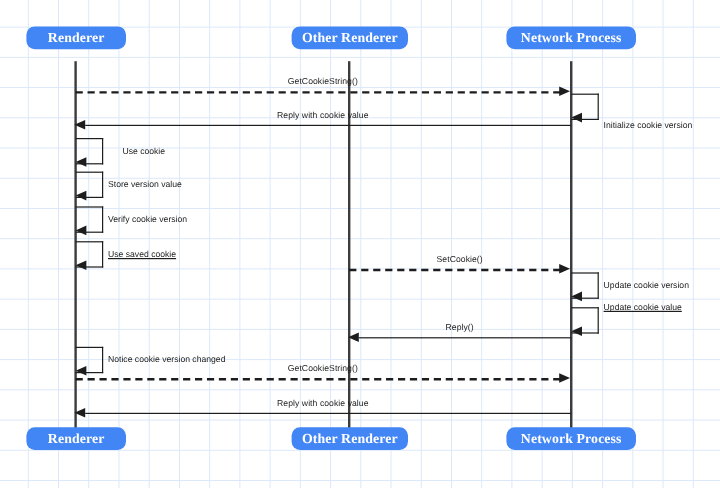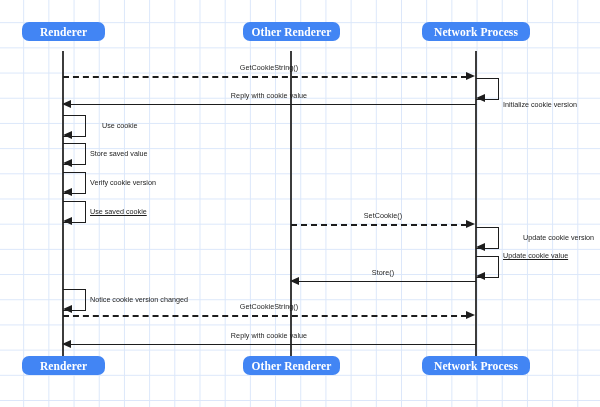--- a/index.html
+++ b/index.html
@@ -136,43 +136,43 @@
   <div class="selfloop" style="left:476px; top:78px; width:22px; height:20px;"></div>
   <div class="arrowhead left" style="left:476px; top:93.5px;"></div>
   <div class="selfloop-label" style="left:503px; top:100px;">Initialize cookie version</div>
 
   <div class="selfloop" style="left:63px; top:115px; width:22px; height:20px;"></div>
   <div class="arrowhead left" style="left:63px; top:130.5px;"></div>
   <div class="selfloop-label" style="left:90px; top:121px;margin-left:12px;">Use cookie</div>
 
   <div class="selfloop" style="left:63px; top:143px; width:22px; height:20px;"></div>
   <div class="arrowhead left" style="left:63px; top:158.5px;"></div>
-  <div class="selfloop-label" style="left:90px; top:149px;">Store saved value</div>
+  <div class="selfloop-label" style="left:90px; top:149px;">Store version value</div>
 
   <div class="selfloop" style="left:63px; top:172px; width:22px; height:20px;"></div>
   <div class="arrowhead left" style="left:63px; top:187.5px;"></div>
   <div class="selfloop-label" style="left:90px; top:178px;text-align:center;">Verify cookie version</div>
 
   <div class="selfloop" style="left:63px; top:201px; width:22px; height:20px;"></div>
   <div class="arrowhead left" style="left:63px; top:216.5px;"></div>
   <div class="selfloop-label" style="left:90px; top:207px;text-decoration:underline;">Use saved cookie</div>
 
   <div class="msg-label center" style="left:383px; top:211px;">SetCookie()</div>
   <div class="msg-line dashed" style="left:291px; top:224px; width:176px;"></div>
   <div class="arrowhead right" style="left:466px; top:219.5px;"></div>
 
   <div class="selfloop" style="left:476px; top:227px; width:22px; height:20px;"></div>
   <div class="arrowhead left" style="left:476px; top:242.5px;"></div>
-  <div class="selfloop-label" style="left:503px; top:233px;margin-left:20px;">Update cookie version</div>
+  <div class="selfloop-label" style="left:503px; top:233px;">Update cookie version</div>
 
   <div class="selfloop" style="left:476px; top:256px; width:22px; height:20px;"></div>
   <div class="arrowhead left" style="left:476px; top:271.5px;"></div>
   <div class="selfloop-label" style="left:503px; top:251px;text-decoration:underline;">Update cookie value</div>
 
-  <div class="msg-label center" style="left:383px; top:268px;">Store()</div>
+  <div class="msg-label center" style="left:383px; top:268px;">Reply()</div>
   <div class="msg-line" style="left:299px; top:281px; width:177px;"></div>
   <div class="arrowhead left" style="left:290px; top:276.5px;"></div>
 
   <div class="selfloop" style="left:63px; top:289px; width:22px; height:20px;"></div>
   <div class="arrowhead left" style="left:63px; top:304.5px;"></div>
   <div class="selfloop-label" style="left:90px; top:295px;">Notice cookie version changed</div>
 
   <div class="msg-label center" style="left:269px; top:302px;">GetCookieString()</div>
   <div class="msg-line dashed" style="left:63px; top:315px; width:404px;"></div>
   <div class="arrowhead right" style="left:466px; top:310.5px;"></div>

